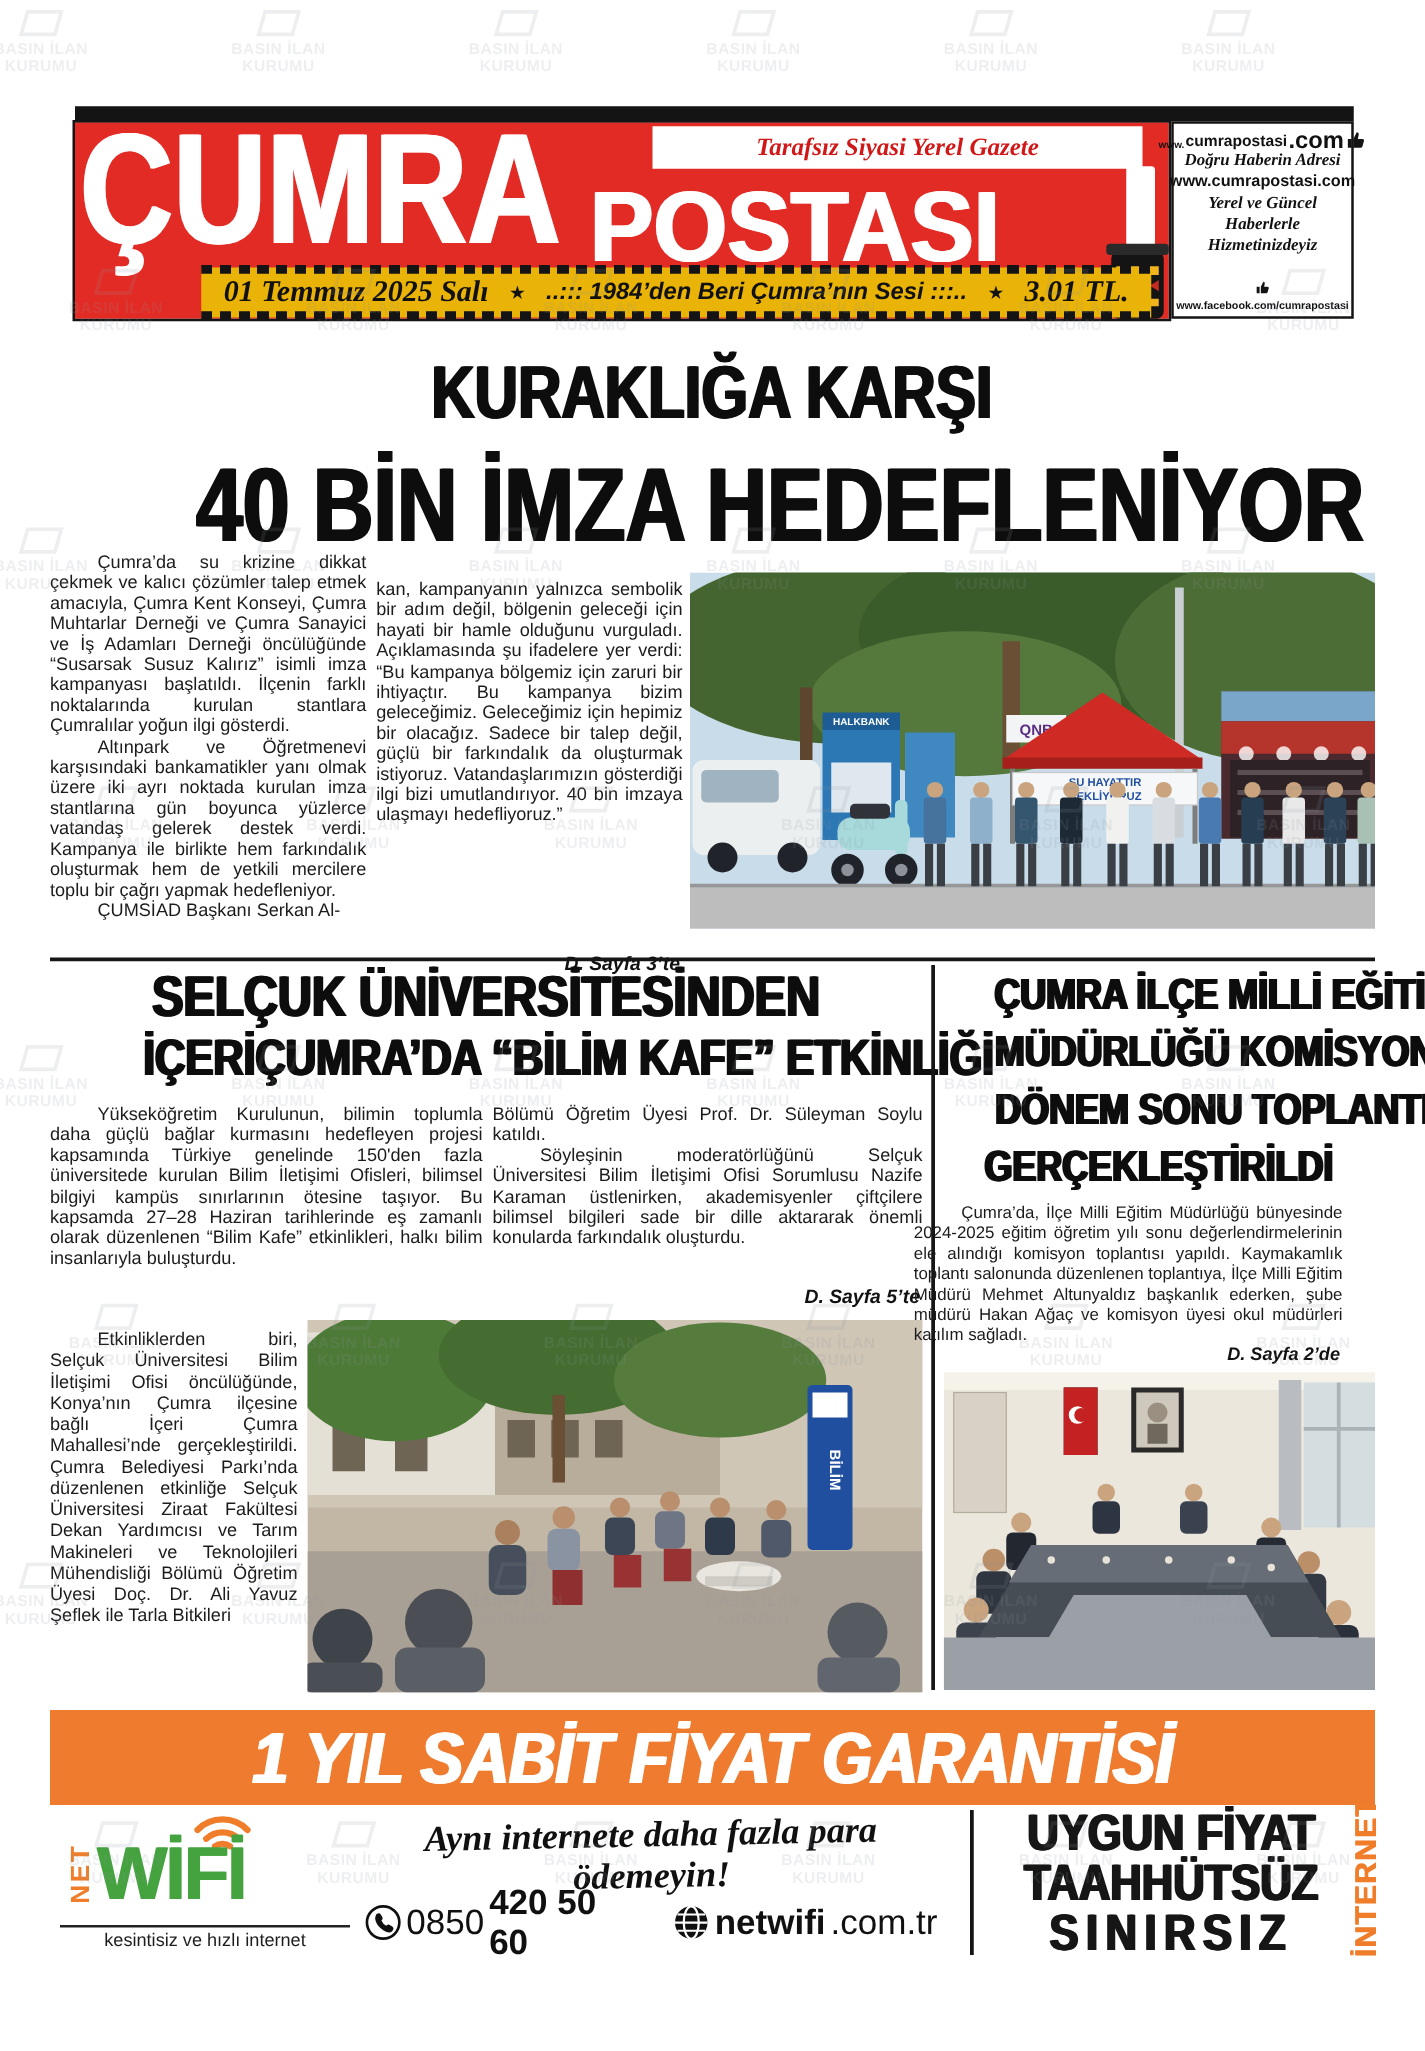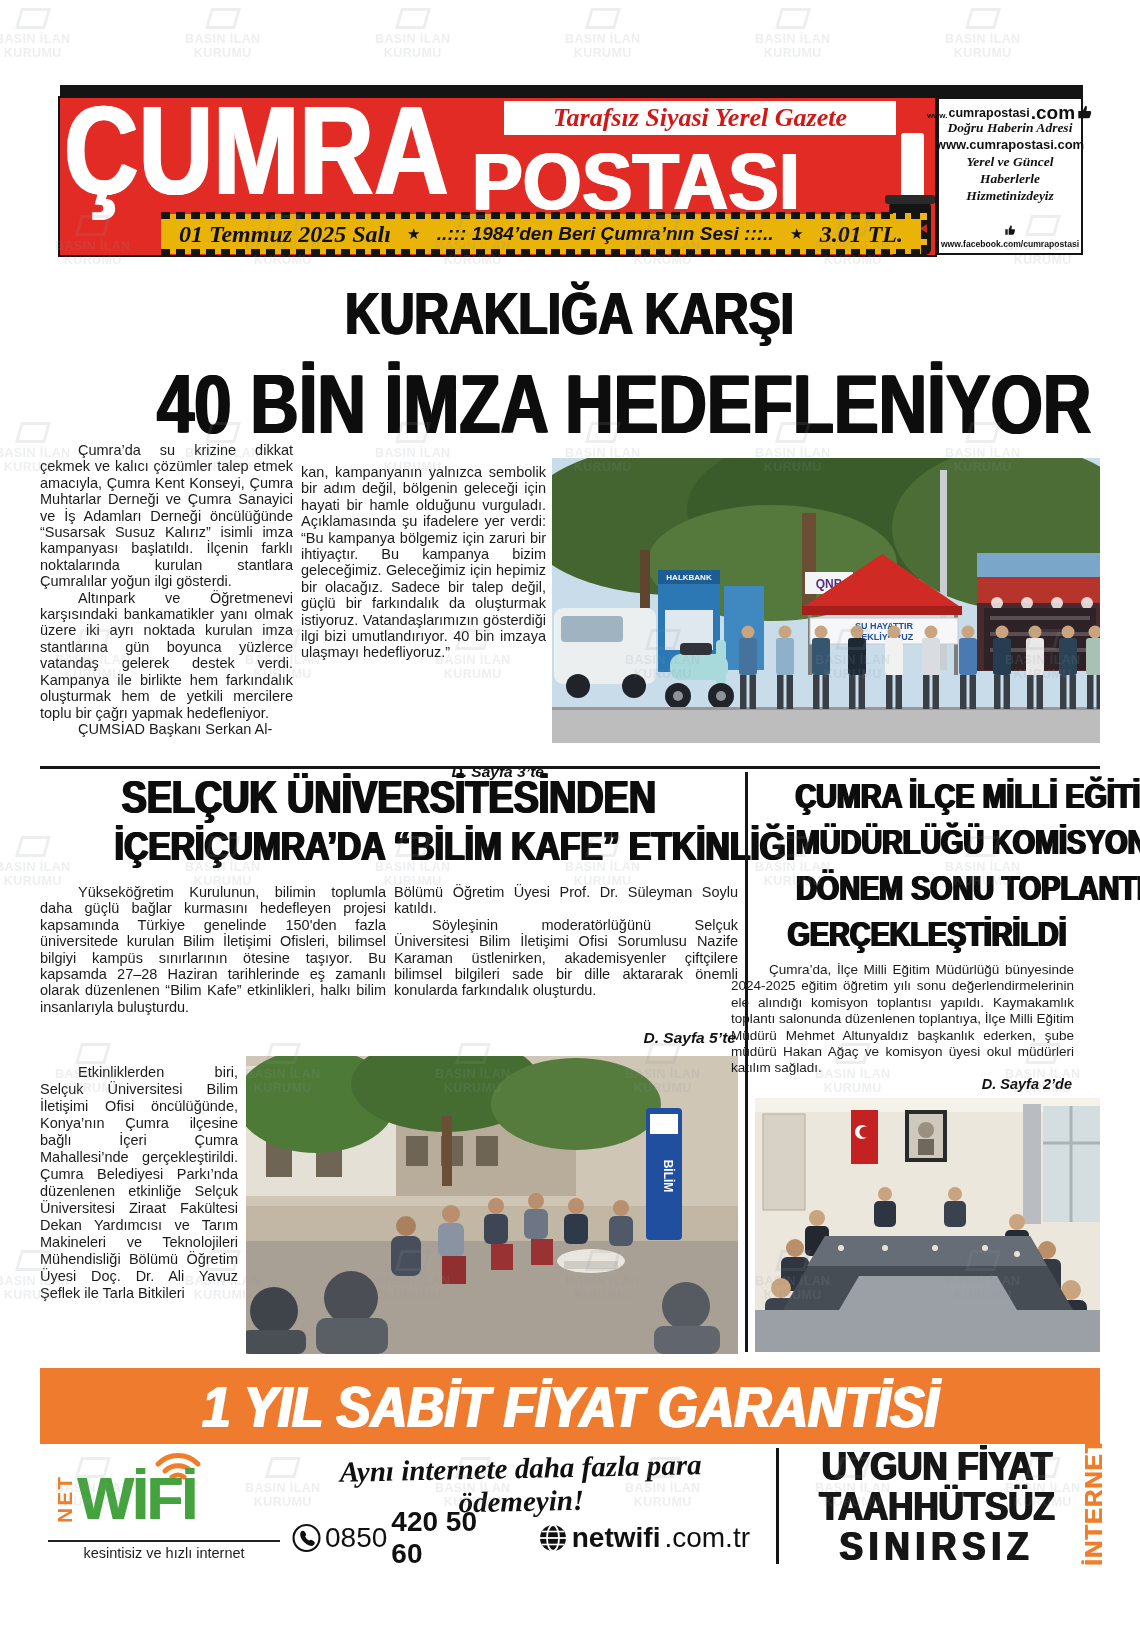--- a/index.html
+++ b/index.html
@@ -9,23 +9,23 @@
   
   #watermarks{position:absolute;inset:0;z-index:40;pointer-events:none;}
   .wm{position:absolute;color:#8d959d;opacity:.15;font-weight:bold;font-size:12.5px;
       text-align:center;line-height:1.15;letter-spacing:.4px;}
   .wm::before{content:"";display:block;width:24px;height:15px;border:3px solid currentColor;
       transform:skew(-16deg);margin:0 auto 3px;}
   
   .topbar{position:absolute;left:60px;top:85px;width:1023px;height:13px;background:#141414;}
   .mastred{position:absolute;left:60px;top:98px;width:875px;height:157px;background:#e32b25;
       outline:2px solid #141414;}
-  .tagline{position:absolute;left:444px;top:3px;width:392px;height:34px;background:#fff;
+  .tagline{position:absolute;left:462px;top:3px;width:392px;height:34px;background:#fff;
       display:flex;align-items:center;justify-content:center;color:#d01818;
-      font-family:"Liberation Serif",serif;font-style:italic;font-weight:bold;font-size:26px;}
+      font-family:"Liberation Serif",serif;font-style:italic;font-weight:bold;font-size:20px;}
   .title1{position:absolute;left:4px;top:-10px;color:#fff;font-weight:bold;font-size:126px;line-height:1;
       text-shadow:1.5px 0 0 #fff,-1.5px 0 0 #fff;}
   .title1 .condense{transform:scaleX(.82);transform-origin:left top;}
   .title2{position:absolute;left:412px;top:44px;color:#fff;font-weight:bold;font-size:80px;line-height:1;
       text-shadow:1.2px 0 0 #fff,-1.2px 0 0 #fff;}
   .title2 .condense{transform:scaleX(.95);transform-origin:left top;}
   .condense{display:inline-block;white-space:nowrap;}
   .whiteslip{position:absolute;left:841px;top:35px;width:23px;height:64px;background:#fff;border-radius:3px;}
   .datestrip{position:absolute;left:68px;top:116px;width:760px;height:40px;background:#eab308;
       display:flex;align-items:center;justify-content:space-between;padding:0 18px;box-sizing:border-box;margin-left:33px;}

